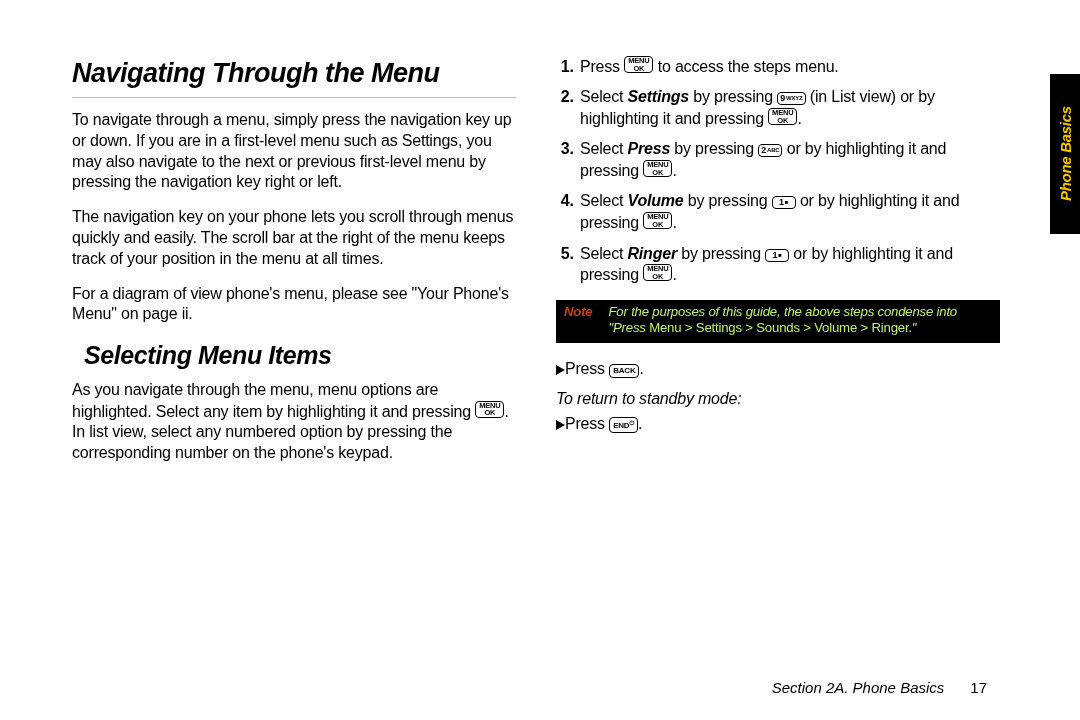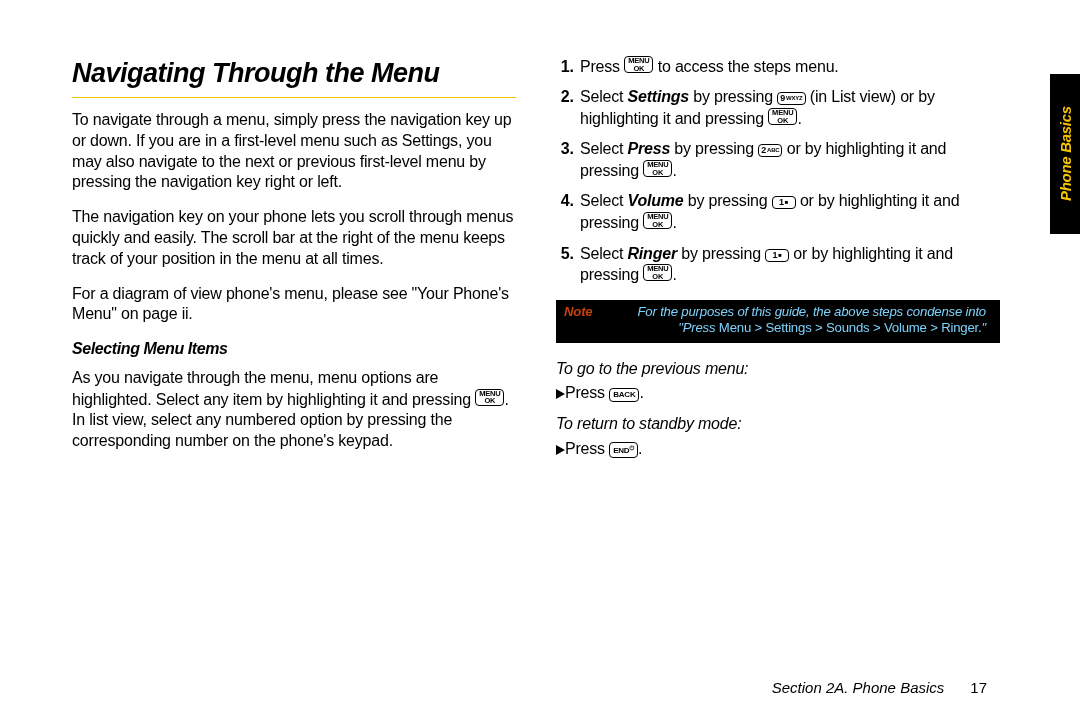--- a/index.html
+++ b/index.html
@@ -32,24 +32,24 @@
     font-style: italic;
   }
   .title-rule {
     border: none;
     border-top: 1.5px solid #f7c400;
     margin: 0 0 12px 0;
     width: 100%;
   }
   p { margin: 0 0 14px 0; }
   .sub {
-    font-size: 16px;
-    font-weight: 700;
-    font-style: italic;
-    margin: 14px 0 8px 0;
+    font-size: 25px;
+    font-weight: 700;
+    font-style: italic;
+    margin: 14px 0 8px 12px;
     letter-spacing: -0.4px;
   }
   ol.steps {
     margin: 0 0 14px 0;
     padding-left: 22px;
   }
   ol.steps li {
     margin-bottom: 10px;
     padding-left: 2px;
   }
@@ -86,25 +86,24 @@
     background: #000;
     color: #c2410c;
     font-weight: 700;
     font-style: italic;
     padding: 4px 10px 4px 8px;
     display: flex;
     align-items: flex-start;
   }
   .note-body {
     background: #000;
-    color: #7dd3fc;
+    color: #bef264;
     font-style: italic;
     padding: 4px 14px 6px 6px;
     flex: 1;
-    text-align: right;
   }
   .note-body .nrm { font-style: normal; }
   .instr-label {
     font-style: italic;
     margin: 6px 0 4px 0;
   }
   .bullet-line {
     display: flex;
     align-items: baseline;
     margin: 0 0 10px 0;
@@ -191,21 +190,20 @@
     </ol>
 
     <div class="note-box">
       <div class="note-label">Note</div>
       <div class="note-body">
         <span>For the purposes of this guide, the above steps condense into "Press </span><span class="nrm">Menu &gt; Settings &gt; Sounds &gt; Volume &gt; Ringer.</span><span>"</span>
       </div>
     </div>
 
 
-    <p class="instr-label">To go to the previous menu:</p>
     <div class="bullet-line">
       <span class="tri"></span>
       <span>
         <span>Press </span><span class="key single-line">BACK</span><span>.</span>
       </span>
     </div>
 
     <p class="instr-label">To return to standby mode:</p>
     <div class="bullet-line">
       <span class="tri"></span>

